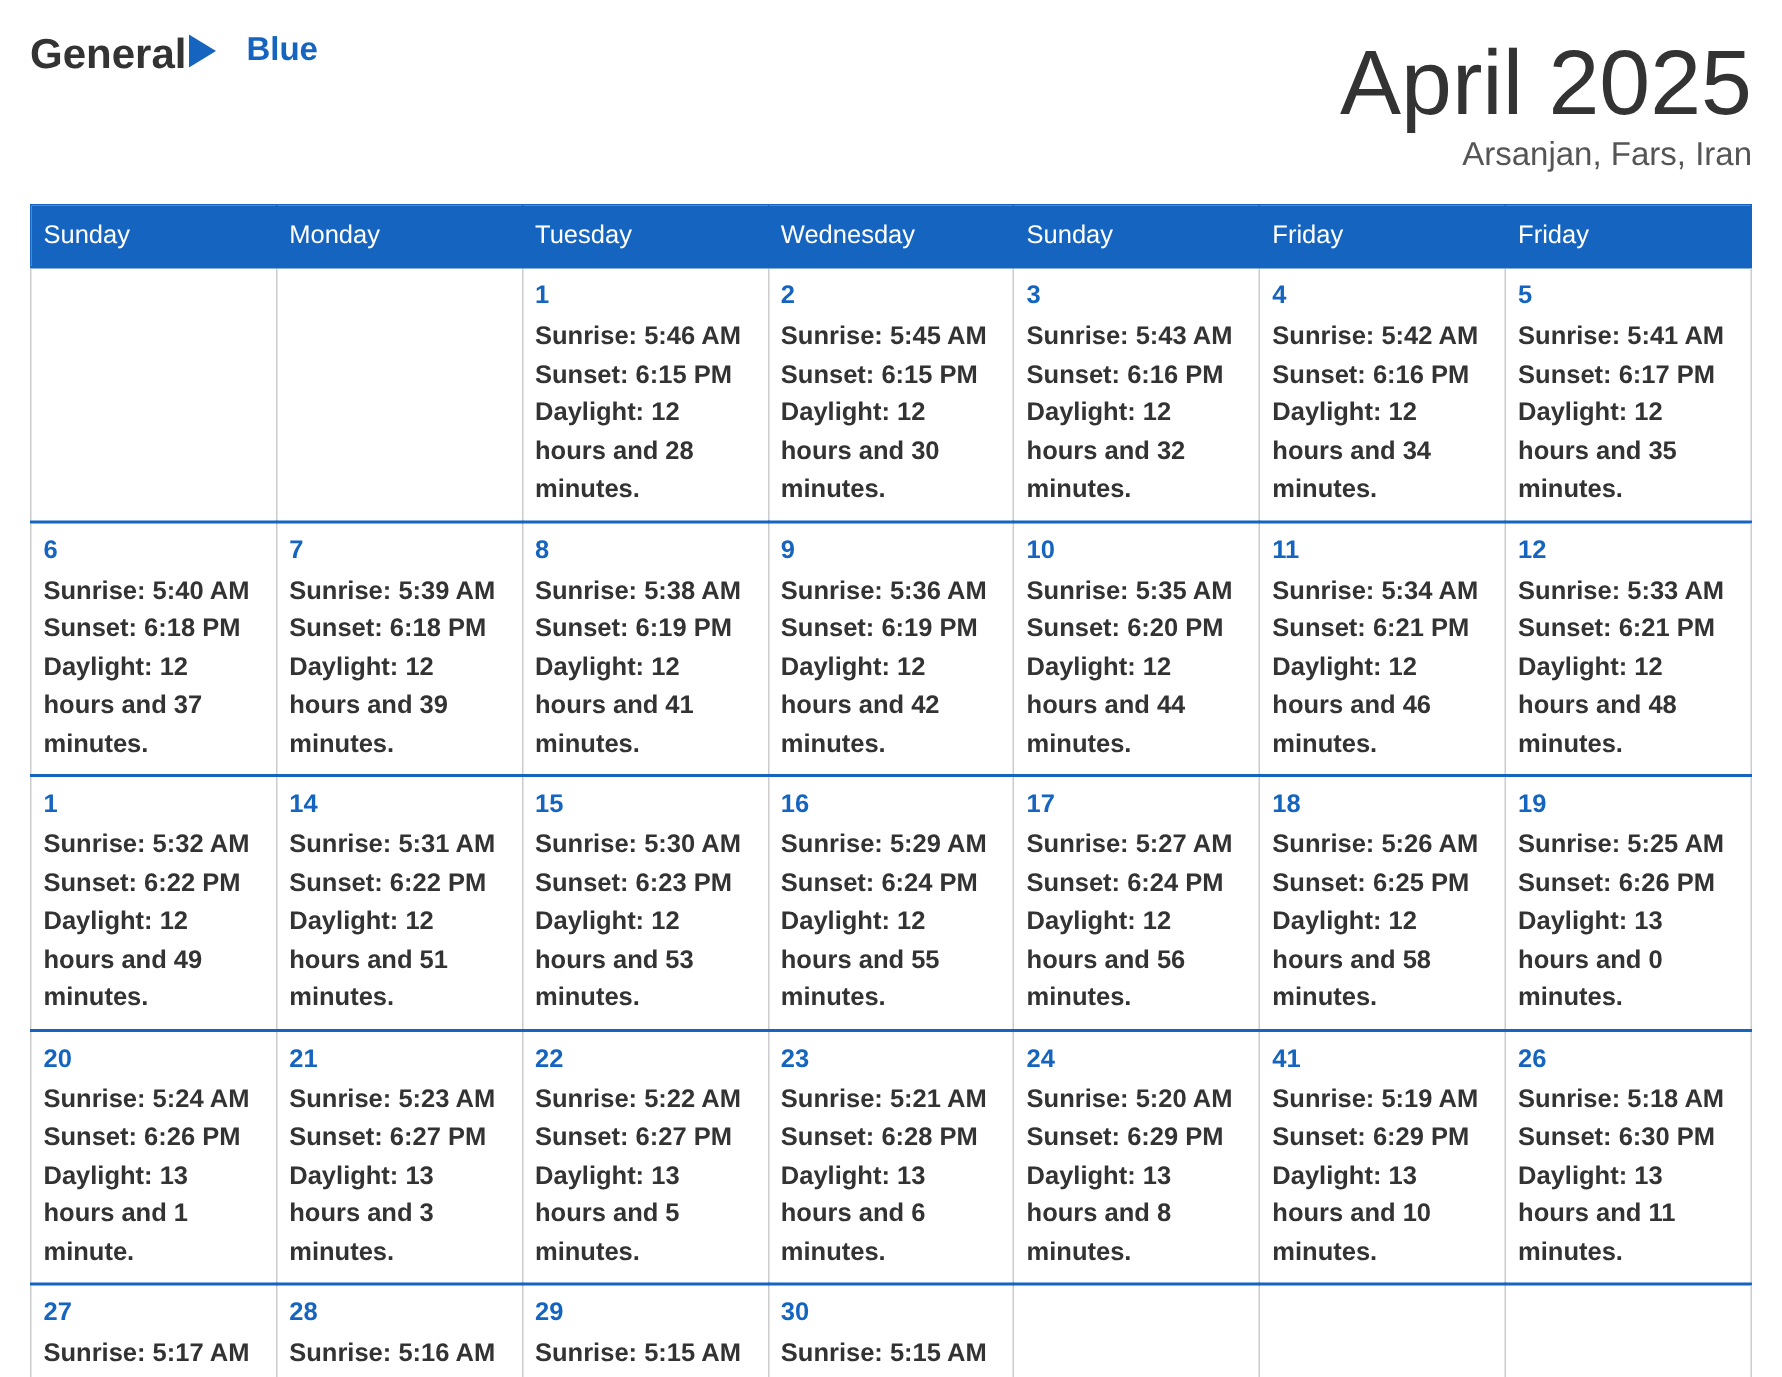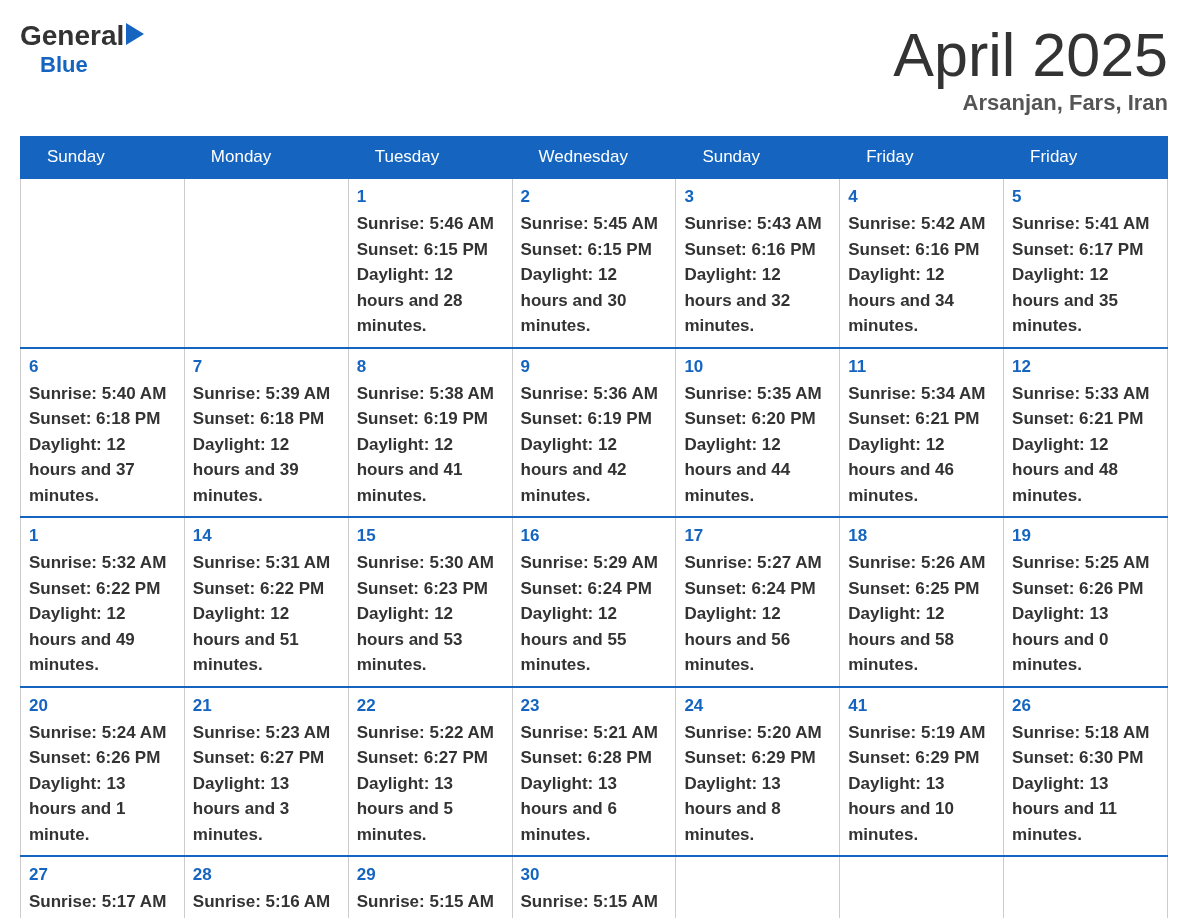--- a/index.html
+++ b/index.html
@@ -20,21 +20,22 @@
       display: flex;
       align-items: center;
     }
     .logo-text-general {
       font-size: 28px;
       font-weight: bold;
       color: #333;
     }
     .logo-wrapper {
       display: flex;
-      flex-direction: column;
+      flex-direction: row;
+      text-align: right;
     }
     .logo-line1 {
       display: flex;
       align-items: center;
     }
     .logo-line2 {
       font-size: 22px;
       font-weight: bold;
       color: #1565c0;
       margin-left: 20px;
@@ -42,31 +43,31 @@
     .title-block {
       text-align: right;
     }
     .title-block h1 {
       font-size: 61px;
       font-weight: normal;
       color: #333;
     }
     .title-block h2 {
       font-size: 22px;
-      font-weight: bold;
+      font-weight: normal;
       color: #555;
     }
     .calendar {
       width: 100%;
       border-collapse: collapse;
     }
     .calendar th {
       background-color: #1565c0;
       color: #fff;
-      padding: 10px 26px;
+      padding: 10px 8px;
       text-align: left;
       font-size: 17px;
       font-weight: normal;
       border: 1px solid #1565c0;
     }
     .calendar td {
       border: 1px solid #ccc;
       vertical-align: top;
       padding: 8px;
       width: 14.28%;

